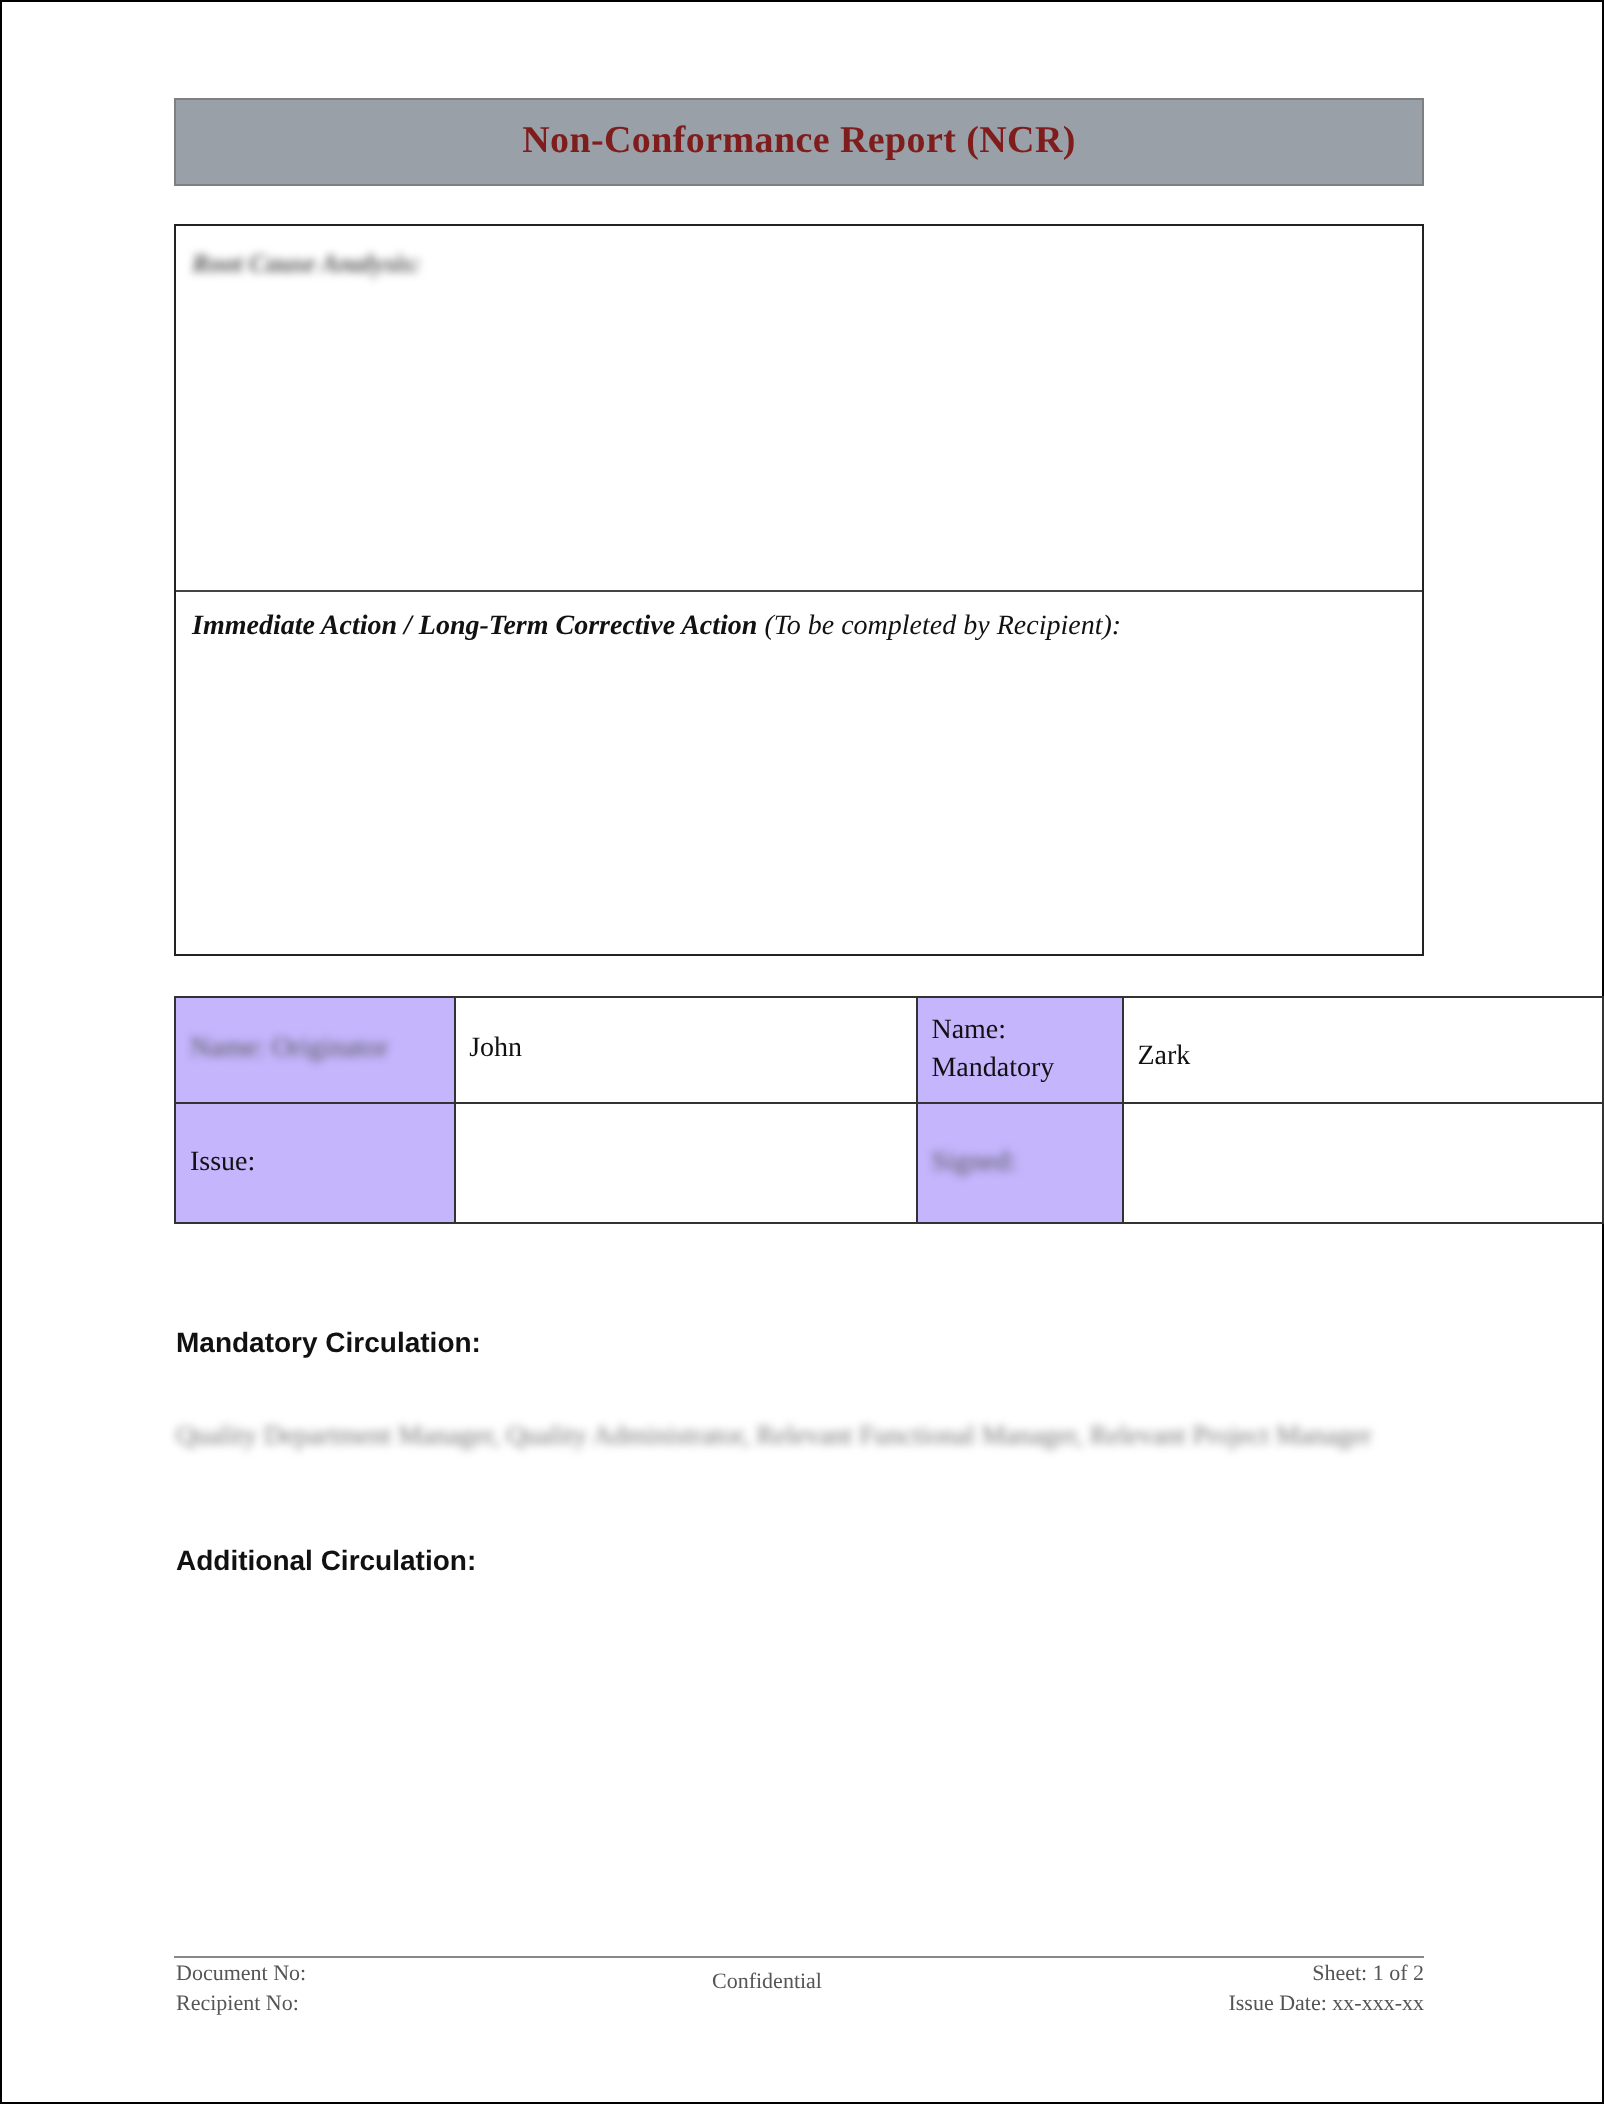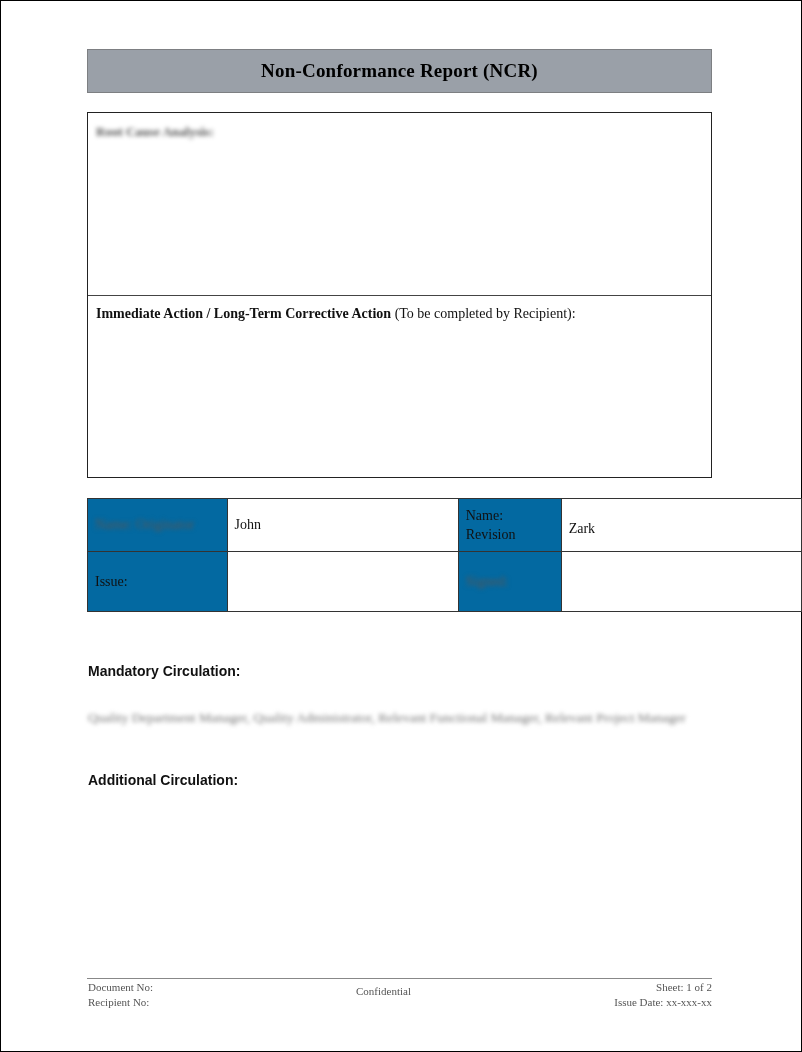--- a/index.html
+++ b/index.html
@@ -9,46 +9,47 @@
     color: #111; position: relative; overflow: hidden;
   }
   .page {
     position: absolute; left: 0; top: 0; width: 800px; height: 1050px;
     border: 1px solid #000; background: #fff;
   }
   .title-bar {
     position: absolute; left: 86px; top: 48px; width: 623px; height: 42px;
     background: #9aa0a8; border: 1px solid #7d7f82;
     display: flex; align-items: center; justify-content: center;
-    color: #000000; font-weight: bold; font-size: 19px;
+    color: #7f1d1d; font-weight: bold; font-size: 19px;
     font-family: "Liberation Serif", "DejaVu Serif", serif;
     letter-spacing: 0.2px;
   }
   .box-table {
     position: absolute; left: 86px; top: 111px; width: 623px;
     border: 1px solid #222; border-collapse: collapse;
   }
   .box-row { border-bottom: 1px solid #444; box-sizing: border-box; position: relative; }
   .box-row:last-child { border-bottom: none; }
   .box-row.r1 { height: 183px; }
   .box-row.r2 { height: 181px; }
   .box-label {
     position: absolute; left: 8px; top: 11px; font-size: 13px;
     font-family: "Liberation Serif", "DejaVu Serif", serif;
+    font-style: italic;
   }
   .box-row.r2 .box-label { top: 10px; font-size: 14px; }
   .blurred { filter: blur(2.2px); color: #555; }
   .bold { font-weight: bold; }
   .sig-table {
     position: absolute; left: 86px; top: 497px; width: 715px;
     border-collapse: collapse; font-size: 14px;
     font-family: "Liberation Serif", "DejaVu Serif", serif;
   }
   .sig-table td { border: 1px solid #333; padding: 0 7px; vertical-align: middle; }
-  .sig-table td.lbl { background: #0369a1; }
+  .sig-table td.lbl { background: #c4b5fd; }
   .sig-table tr.h1 td { height: 44px; }
   .sig-table tr.h2 td { height: 59px; }
   .sig-table tr.h3 td { height: 38px; }
   .c1 { width: 107px; } .c2 { width: 187px; } .c3 { width: 75px; } .c4 { width: 195px; }
   .section-heading {
     position: absolute; left: 87px; font-weight: bold; font-size: 14px;
     font-family: Liberation Sans, sans-serif;
   }
   .circ-text {
     position: absolute; left: 87px; top: 707px; width: 624px; font-size: 13.5px;
@@ -78,21 +79,21 @@
     <div class="box-row r2">
       <span class="box-label"><span class="bold">Immediate Action / Long-Term Corrective Action</span><span> (To be completed by Recipient):</span></span>
     </div>
   </div>
 
   <table class="sig-table">
     <tbody>
         <tr class="h1">
       <td class="lbl c1"><span class="blurred">Name: Originator</span></td>
       <td class="c2">John</td>
-      <td class="lbl c3" style="line-height:19px;"><span>Name:</span><br><span>Revision</span></td>
+      <td class="lbl c3" style="line-height:19px;"><span>Name:</span><br><span>Mandatory</span></td>
       <td class="c4" style="padding-top:8px;">Zark</td>
     </tr>
     <tr class="h2">
       <td class="lbl c1">Issue:</td>
       <td class="c2"></td>
       <td class="lbl c3"><span class="blurred">Signed:</span></td>
       <td class="c4"></td>
     </tr>
   </tbody>
     </table>

